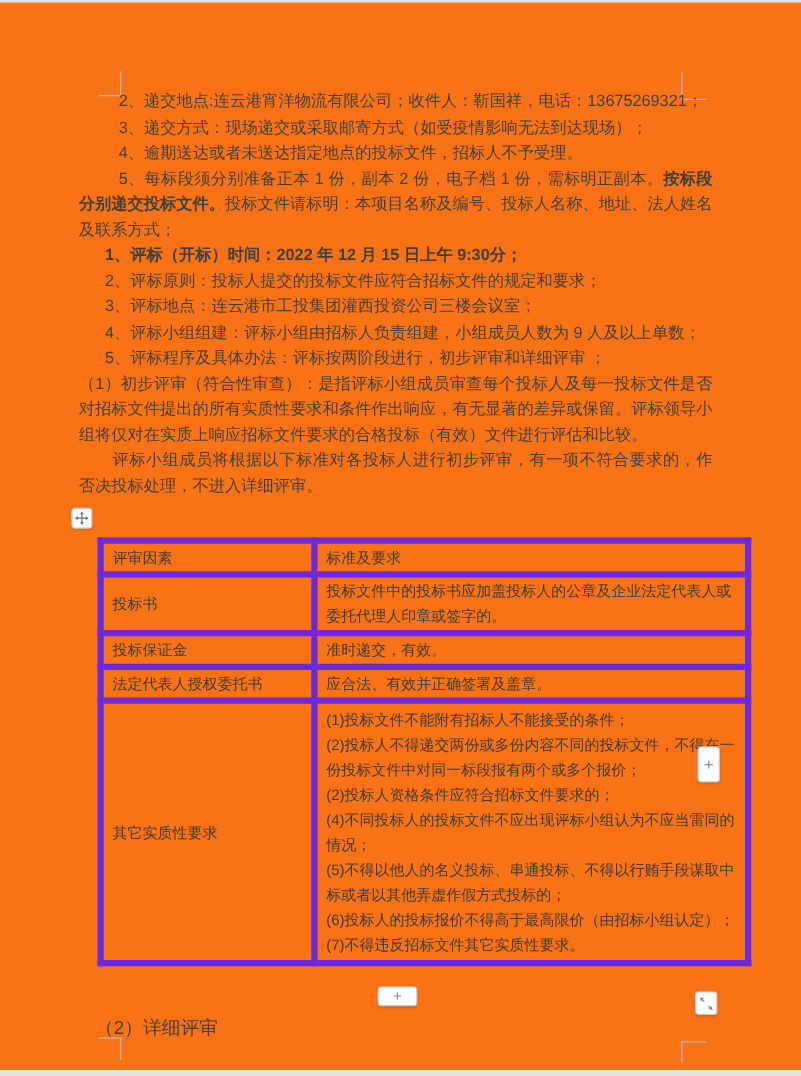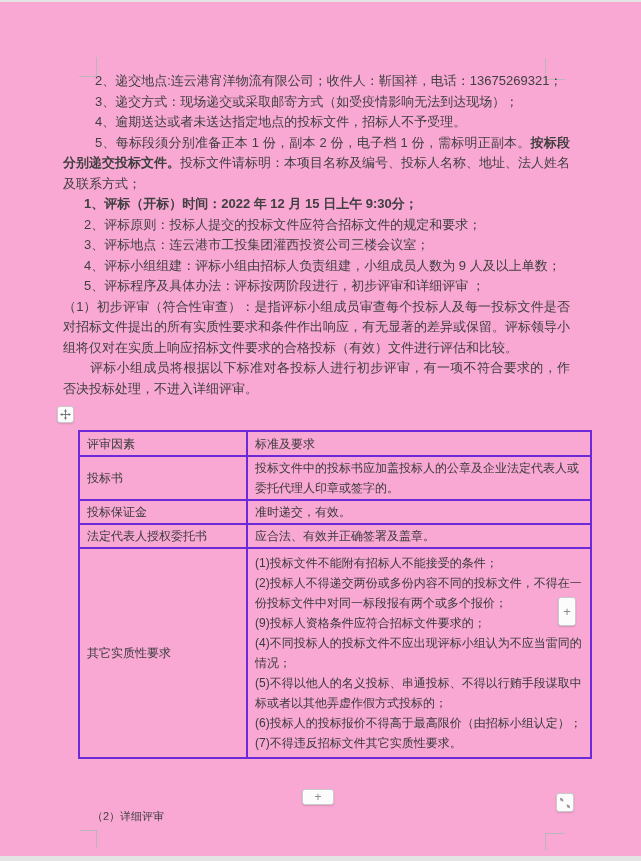--- a/index.html
+++ b/index.html
@@ -1,17 +1,17 @@
 <!DOCTYPE html>
 <html><head>
 <meta charset="utf-8">
 <style>
   html,body { margin:0; padding:0; background:#ffffff; }
   .page {
-    position:relative; width:641px; height:861px; background:#f9a8d4;
+    position:relative; width:641px; height:861px; background:#f97316;
     font-family:"Liberation Sans","DejaVu Sans",sans-serif;
     color:#3f3f3f; overflow:hidden;
   }
   .edge-strip { position:absolute; left:0; width:641px; background:#e4e4e4; }
   .edge-strip.top { top:0; height:2px; }
   .edge-strip.bottom { top:856px; height:5px; }
 
   
   .crop { position:absolute; }
   .crop.tl { left:79px; top:57px;  width:17px; height:19px; border-right:1px solid #b8b8b8; border-bottom:1px solid #b8b8b8; }
@@ -27,28 +27,28 @@
   .ind-a { text-indent:32px; }
   .ind-b { text-indent:21px; }
   .ind-c { text-indent:27px; }
   .bold  { font-weight:bold; }
 
   table.doc-table {
     position:absolute; left:78px; top:430px; width:480px;
     border-collapse:collapse; table-layout:fixed; font-size:12px; color:#3a3a3a;
   }
   table.doc-table td {
-    border:2px solid #6d28d9; padding:1px 7px; vertical-align:middle;
+    border:5px solid #6d28d9; padding:1px 7px; vertical-align:middle;
     overflow:hidden; line-height:20px;
   }
   td.col-factor { width:152px; }
   td.col-req    { width:328px; }
   .req-line { line-height:20px; }
 
-  .after-table { position:absolute; left:92px; top:798px; font-size:11px; }
+  .after-table { position:absolute; left:76px; top:798px; font-size:15px; }
 
   .ui-btn {
     position:absolute; box-sizing:border-box;
     background:#fcfcfc; border:1px solid #c9c9c9; border-radius:3px;
     box-shadow:0 1px 2px rgba(0,0,0,0.14);
     display:flex; align-items:center; justify-content:center;
     color:#8a8a8a; font-size:13px; line-height:1; cursor:pointer;
   }
   .move-handle   { left:57px;  top:406px; width:17px; height:17px; }
   .add-col-btn   { left:558px; top:597px; width:18px; height:29px; }
@@ -99,21 +99,21 @@
     </tr>
     <tr style="height:20px">
       <td class="col-factor">法定代表人授权委托书</td>
       <td class="col-req">应合法、有效并正确签署及盖章。</td>
     </tr>
     <tr style="height:210px">
       <td class="col-factor">其它实质性要求</td>
       <td class="col-req">
         <div class="req-line">(1)投标文件不能附有招标人不能接受的条件；</div>
         <div class="req-line">(2)投标人不得递交两份或多份内容不同的投标文件，不得在一份投标文件中对同一标段报有两个或多个报价；</div>
-        <div class="req-line">(9)投标人资格条件应符合招标文件要求的；</div>
+        <div class="req-line">(2)投标人资格条件应符合招标文件要求的；</div>
         <div class="req-line">(4)不同投标人的投标文件不应出现评标小组认为不应当雷同的情况；</div>
         <div class="req-line">(5)不得以他人的名义投标、串通投标、不得以行贿手段谋取中标或者以其他弄虚作假方式投标的；</div>
         <div class="req-line">(6)投标人的投标报价不得高于最高限价（由招标小组认定）；</div>
         <div class="req-line">(7)不得违反招标文件其它实质性要求。</div>
       </td>
     </tr>
   </tbody>
     </table>
 
   <p class="after-table">（2）详细评审</p>

